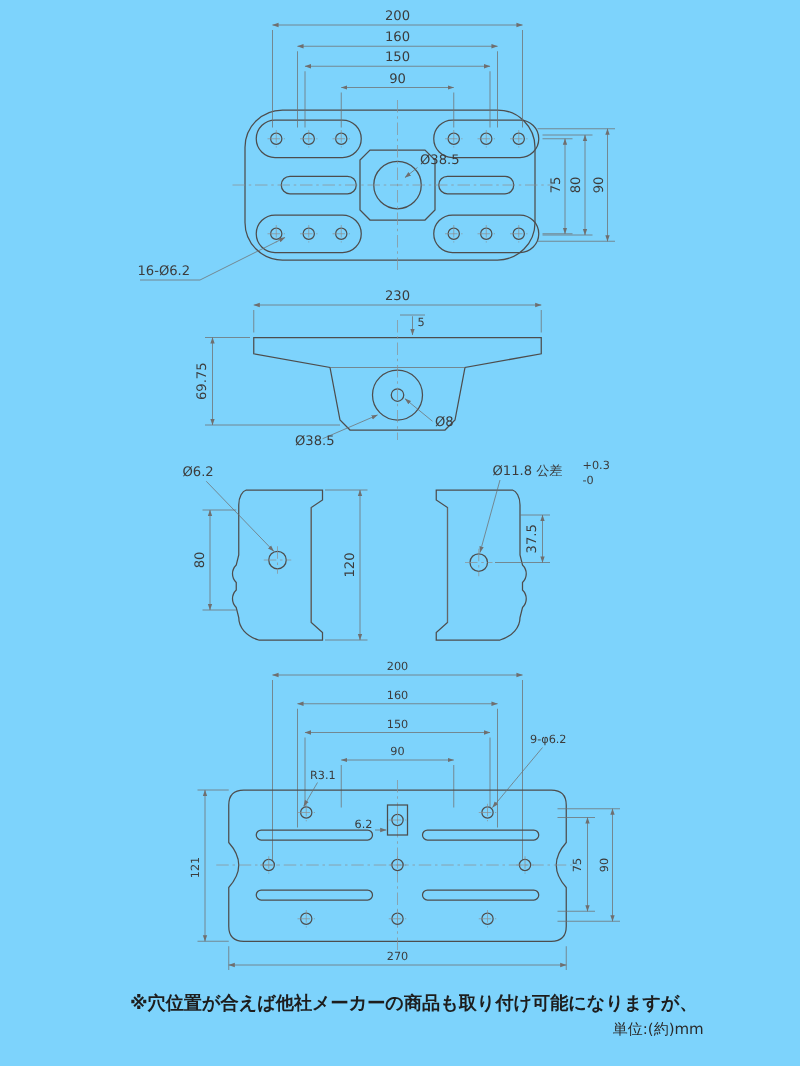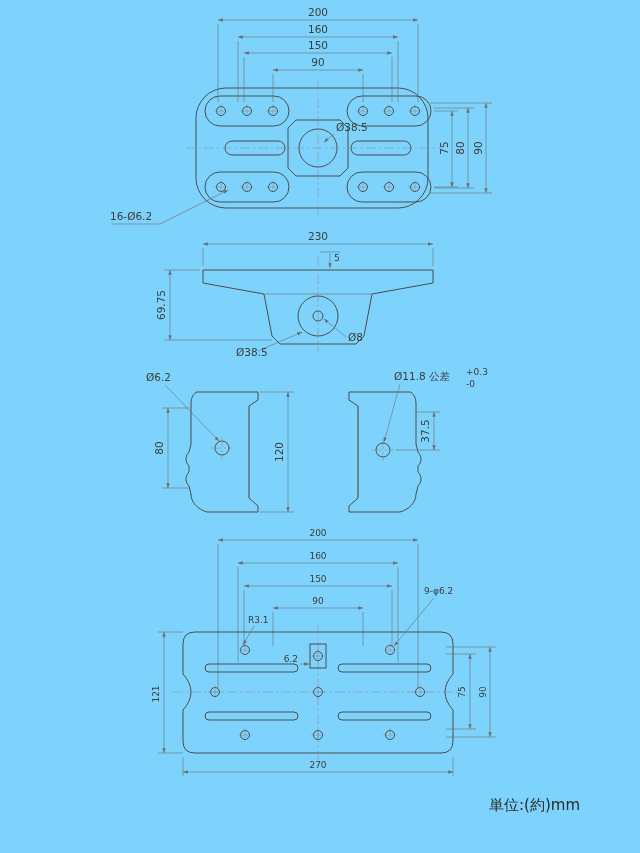--- a/index.html
+++ b/index.html
@@ -7,21 +7,21 @@
         font-family:"DejaVu Sans","Liberation Sans",sans-serif;}
   svg{position:absolute;left:0;top:0;}
   svg text{fill:#3c3c3c;font-family:"DejaVu Sans","Liberation Sans",sans-serif;font-size:10.5px;}
   svg text.sm{font-size:9px;}
   .part{fill:none;stroke:#4d4d4d;stroke-width:1;}
   .thin{fill:none;stroke:#6f6f6f;stroke-width:0.6;}
   .dim{fill:none;stroke:#6f6f6f;stroke-width:0.6;}
   .cl{fill:none;stroke:#8e8e8e;stroke-width:0.55;stroke-dasharray:10 3 2 3;}
   .notes{position:absolute;left:0;top:794px;width:640px;color:#1d1d1d;}
   .note-line{padding-left:104px;font-size:14.5px;font-weight:600;line-height:1.28;}
-  .unit-line{padding-right:60px;text-align:right;font-size:15px;font-weight:400;margin-top:2px;color:#2a2a2a;}
+  .unit-line{padding-right:77px;text-align:right;font-size:12px;font-weight:400;margin-top:2px;color:#2a2a2a;}
 </style>
 </head>
 <body>
 
 <div class="page">
 <svg width="640" height="853" viewBox="0 0 640 853">
   <defs>
     <marker id="ar" viewBox="0 0 10 10" refX="9" refY="5" markerWidth="9" markerHeight="9" orient="auto-start-reverse">
       <path d="M0,1.8 L9.5,5 L0,8.2 z" fill="#6f6f6f"></path>
     </marker>
@@ -219,15 +219,16 @@
     <text x="486" y="692" class="sm" transform="rotate(-90 486 692)" text-anchor="middle">90</text>
 
     <line x1="183" y1="757" x2="183" y2="776" class="thin"></line>
     <line x1="453" y1="757" x2="453" y2="776" class="thin"></line>
     <line x1="183" y1="772" x2="453" y2="772" class="dim" marker-start="url(#ar)" marker-end="url(#ar)"></line>
     <text x="318" y="768" class="sm" text-anchor="middle">270</text>
   </g>
 </svg>
 
 <div class="notes">
+  <div class="note-line">※穴位置が合えば他社メーカーの商品も取り付け可能になりますが、</div>
   <div class="unit-line">単位:(約)mm</div>
 </div>
 </div>
 
 </body></html>

